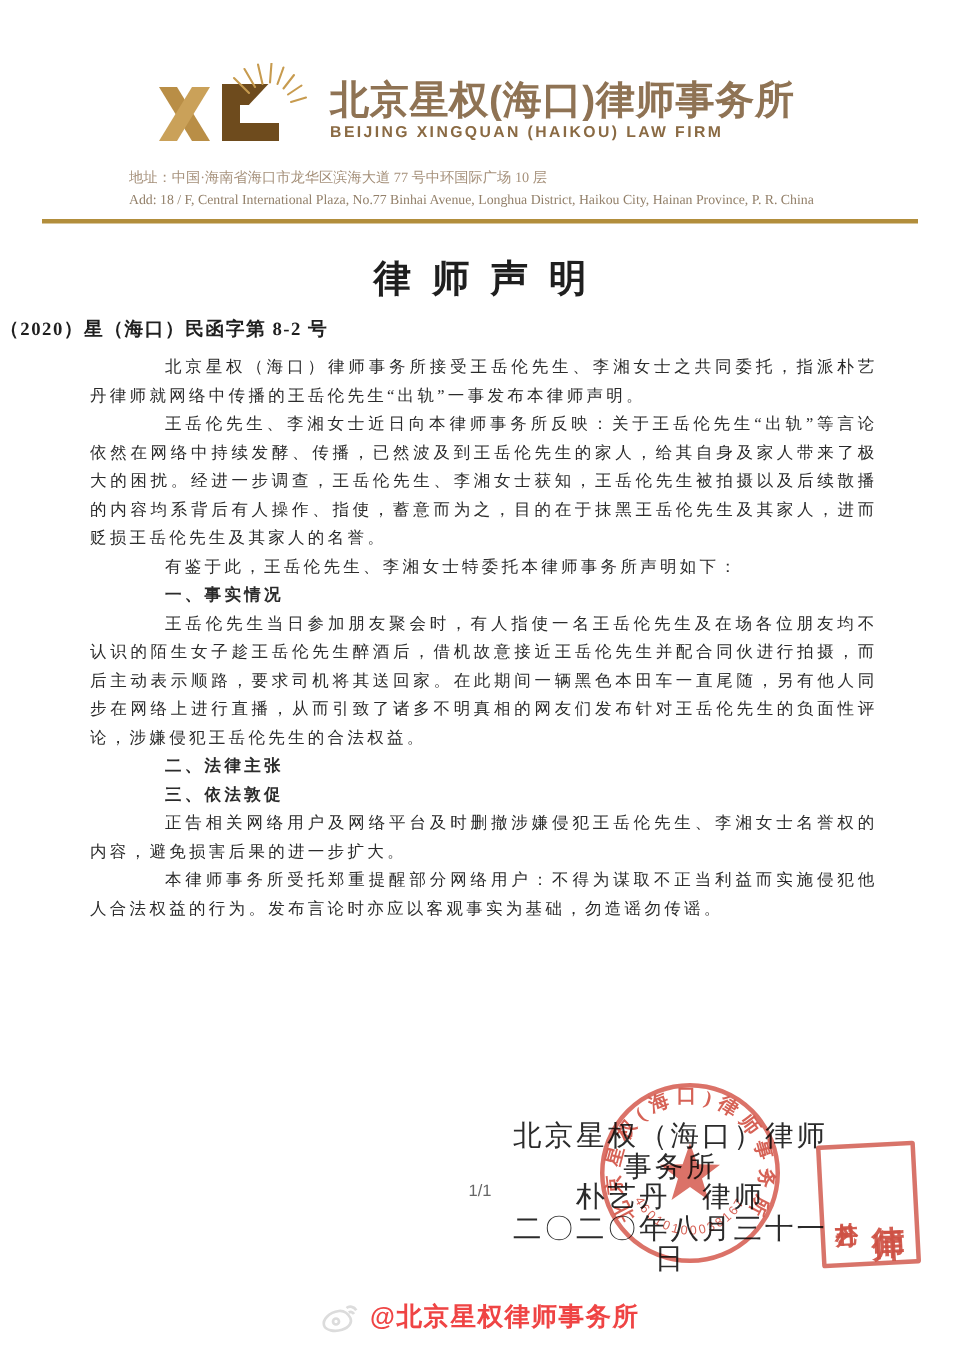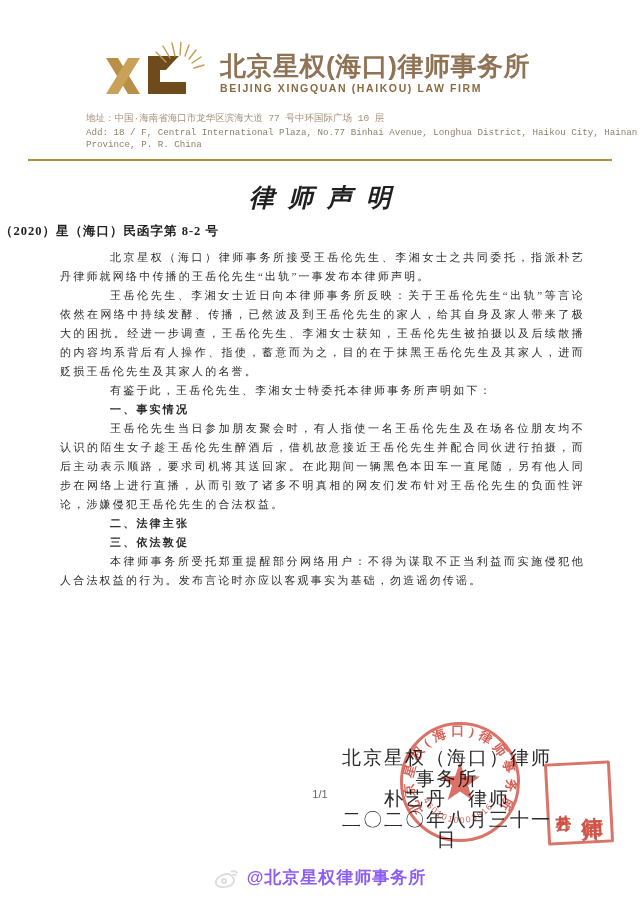--- a/index.html
+++ b/index.html
@@ -15,29 +15,29 @@
   .logo-mark{width:118px;height:62px;flex:0 0 auto;}
   .firm-names{display:flex;flex-direction:column;}
   .firm-cn{
     font-family:"Liberation Sans","DejaVu Sans",sans-serif;
     font-size:26px;font-weight:600;color:#8f7354;letter-spacing:0.5px;line-height:1.1;
   }
   .firm-en{
     font-family:"Liberation Sans","DejaVu Sans",sans-serif;
     font-size:10.5px;font-weight:bold;color:#8a6a43;letter-spacing:1.6px;margin-top:2px;
   }
-  .addr{margin:9px 0 2px 86px;font-family:Liberation Mono, monospace;}
+  .addr{margin:9px 0 2px 86px;font-family:Liberation Serif, serif;}
   .addr-cn{font-size:9.5px;color:#a5907a;line-height:1.35;}
   .addr-en{font-size:9.2px;color:#93806a;line-height:1.35;margin-top:1px;}
   .divider{height:2.5px;background:#b28e3c;margin:7px 28px 0 28px;}
 
   
   .doc-title{
     text-align:center;margin-top:20px;font-size:25px;font-weight:bold;color:#1f1f1f;
-    letter-spacing:14px;text-indent:14px;font-style:italic;
+    letter-spacing:14px;text-indent:14px;
   }
   .doc-number{
     margin:9px 95px 0 0;font-size:12.5px;font-weight:bold;
     letter-spacing:1px;color:#1f1f1f;
   }
   .doc-body{
     margin:8px 55px 0 60px;font-size:11px;line-height:19px;letter-spacing:2.2px;
     text-align:justify;color:#2b2b2b;
   }
   .doc-body p{margin:0;text-indent:50px;}
@@ -68,21 +68,21 @@
   .page-number{
     position:absolute;top:788px;left:0;width:100%;text-align:center;
     font-family:"Liberation Sans","DejaVu Sans",sans-serif;font-size:11px;color:#666;
   }
   .watermark{
     position:absolute;top:866px;left:0;width:100%;display:flex;justify-content:center;
     align-items:center;gap:7px;
   }
   .watermark-text{
     font-family:"Liberation Sans","DejaVu Sans",sans-serif;
-    font-size:17px;font-weight:bold;color:#8b5cf6;letter-spacing:1px;
+    font-size:17px;font-weight:bold;color:#ef4444;letter-spacing:1px;
   }
 </style>
 </head>
 <body>
 
 <div class="page">
 
   <div class="letterhead">
     <div class="logo-row">
       <svg class="logo-mark" viewBox="0 0 118 62">
@@ -121,20 +121,21 @@
   <div class="doc-number">（2020）星（海口）民函字第 8-2 号</div>
 
   <div class="doc-body">
     <p>北京星权（海口）律师事务所接受王岳伦先生、李湘女士之共同委托，指派朴艺丹律师就网络中传播的王岳伦先生“出轨”一事发布本律师声明。</p>
     <p>王岳伦先生、李湘女士近日向本律师事务所反映：关于王岳伦先生“出轨”等言论依然在网络中持续发酵、传播，已然波及到王岳伦先生的家人，给其自身及家人带来了极大的困扰。经进一步调查，王岳伦先生、李湘女士获知，王岳伦先生被拍摄以及后续散播的内容均系背后有人操作、指使，蓄意而为之，目的在于抹黑王岳伦先生及其家人，进而贬损王岳伦先生及其家人的名誉。</p>
     <p>有鉴于此，王岳伦先生、李湘女士特委托本律师事务所声明如下：</p>
     <p class="heading">一、事实情况</p>
     <p>王岳伦先生当日参加朋友聚会时，有人指使一名王岳伦先生及在场各位朋友均不认识的陌生女子趁王岳伦先生醉酒后，借机故意接近王岳伦先生并配合同伙进行拍摄，而后主动表示顺路，要求司机将其送回家。在此期间一辆黑色本田车一直尾随，另有他人同步在网络上进行直播，从而引致了诸多不明真相的网友们发布针对王岳伦先生的负面性评论，涉嫌侵犯王岳伦先生的合法权益。</p>
     <p class="heading">二、法律主张</p>
     <p class="heading">三、依法敦促</p>
+    <p>正告相关网络用户及网络平台及时删撤涉嫌侵犯王岳伦先生、李湘女士名誉权的内容，避免损害后果的进一步扩大。</p>
     <p>本律师事务所受托郑重提醒部分网络用户：不得为谋取不正当利益而实施侵犯他人合法权益的行为。发布言论时亦应以客观事实为基础，勿造谣勿传谣。</p>
   </div>
 
   <div class="signature">
     <div>北京星权（海口）律师事务所</div>
     <div>朴艺丹　律师</div>
     <div>二〇二〇年八月三十一日</div>
   </div>
 
   <svg class="seal-round" viewBox="0 0 124 124">

